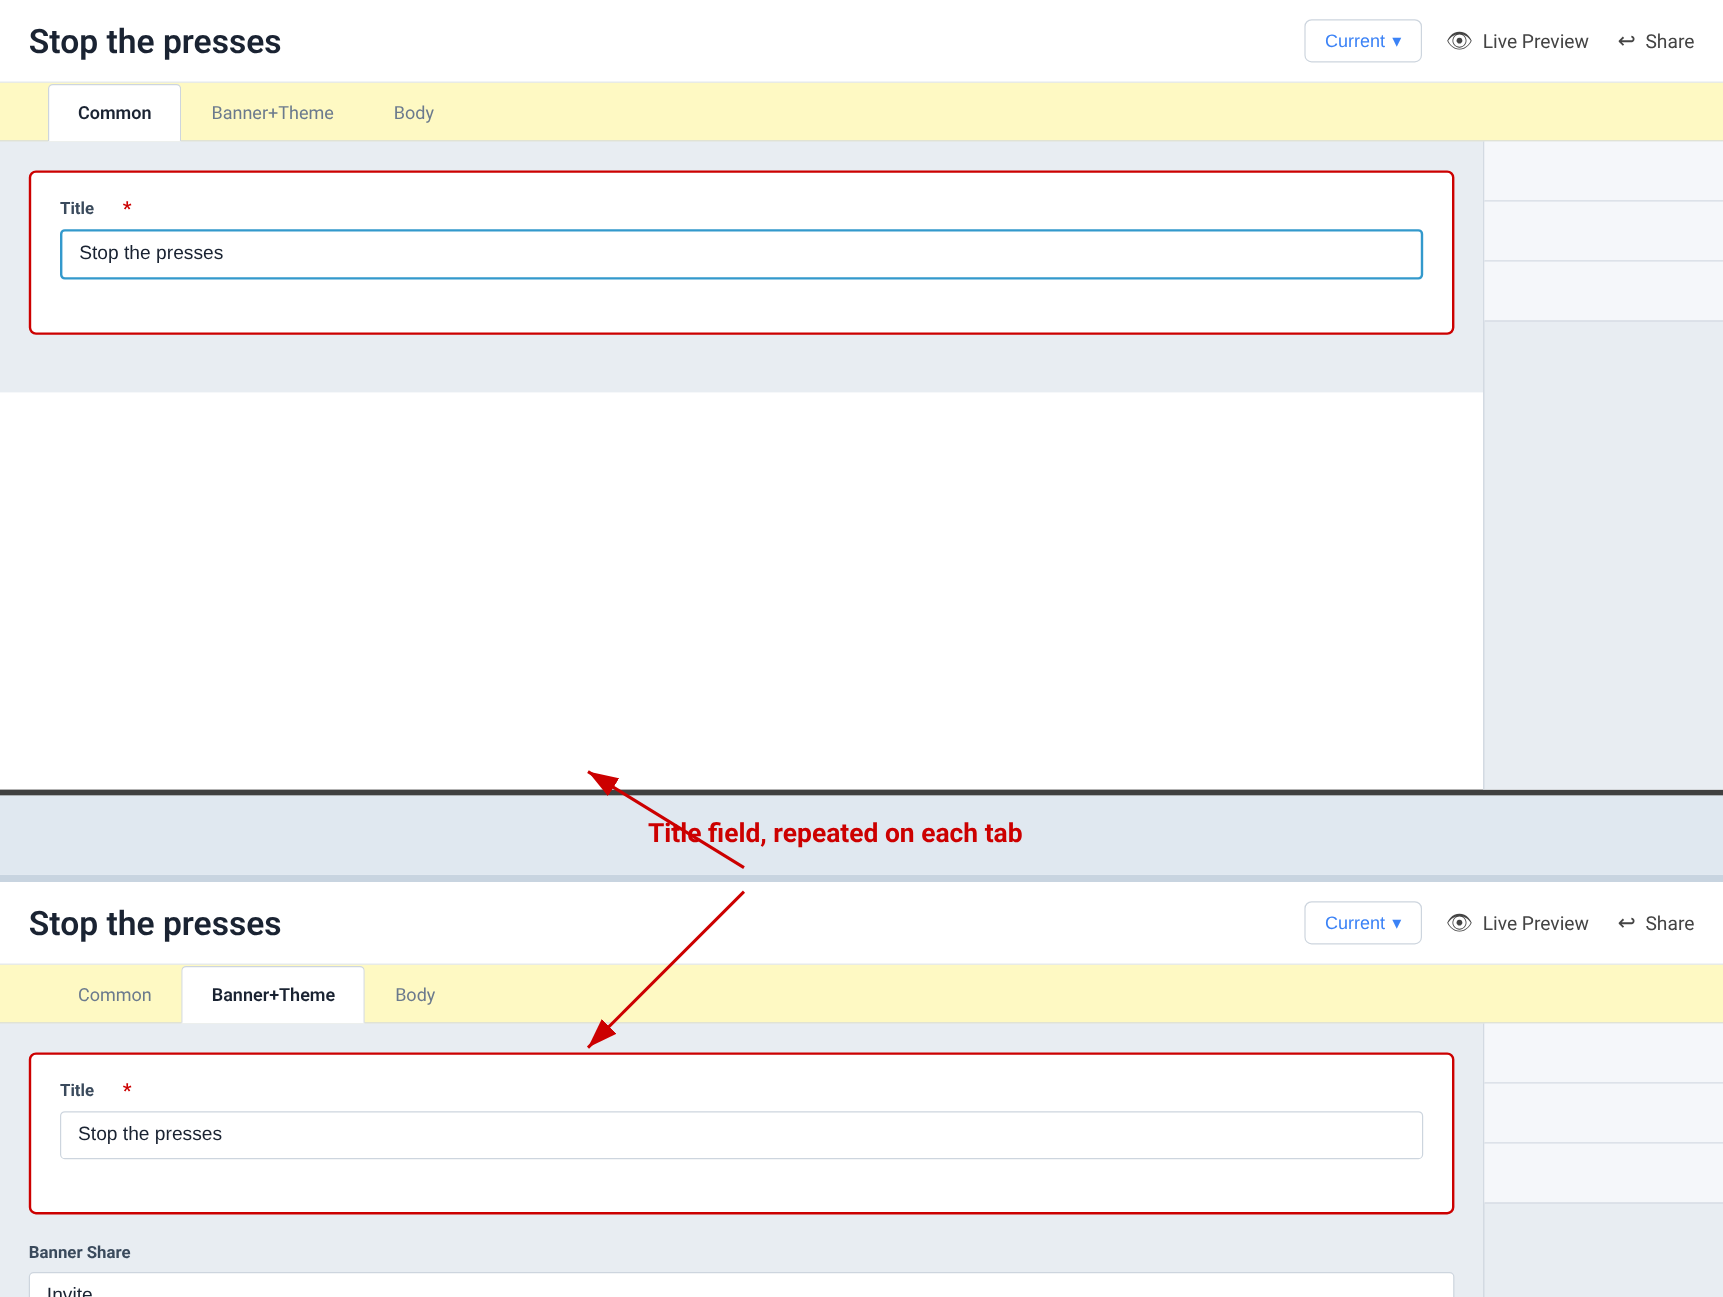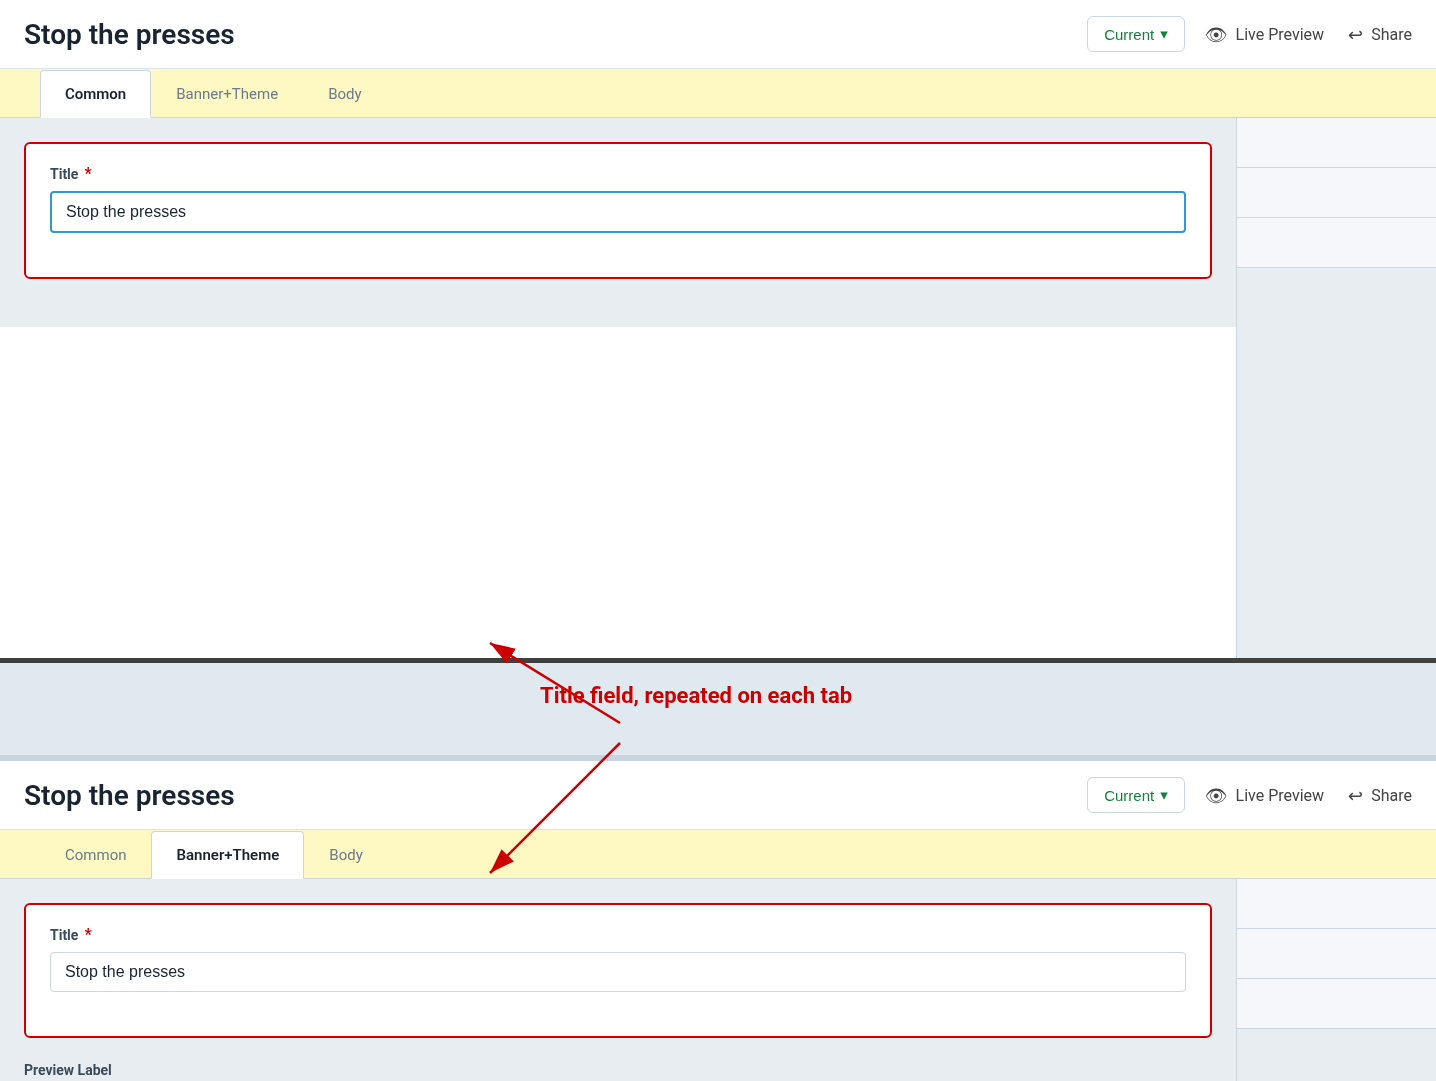--- a/index.html
+++ b/index.html
@@ -35,21 +35,21 @@
 
     .version-btn {
       display: flex;
       align-items: center;
       gap: 6px;
       padding: 8px 16px;
       border: 1px solid #cdd5de;
       border-radius: 6px;
       background: #fff;
       font-size: 15px;
-      color: #15803d;
+      color: #3b82f6;
       cursor: pointer;
     }
 
     .header-actions {
       display: flex;
       align-items: center;
       gap: 24px;
       margin-left: auto;
     }
 
@@ -118,21 +118,21 @@
       margin-bottom: 24px;
     }
 
     .form-group {
       margin-bottom: 20px;
     }
 
     .form-label {
       display: flex;
       align-items: center;
-      gap: 6px;
+      gap: 24px;
       font-size: 14px;
       font-weight: 700;
       color: #3a4a5c;
       margin-bottom: 8px;
     }
 
     .required-star {
       color: #cc0000;
       font-size: 16px;
     }
@@ -237,21 +237,21 @@
       </div>
     </div>
     <div class="right-panel">
       <div class="right-panel-item"></div>
       <div class="right-panel-item"></div>
       <div class="right-panel-item"></div>
     </div>
   </div>
 </div>
 
-<div style="position: relative; background: #e0e8f0; height: 92px; overflow: visible; text-decoration: underline;">
+<div style="position: relative; background: #e0e8f0; height: 66px; overflow: visible; text-decoration: underline;">
   <svg style="position:absolute; left:0; top:-280px; width:1236px; height:550px; pointer-events:none; overflow:visible;">
 
     <defs>
       <marker id="arrowhead1" markerWidth="10" markerHeight="7" refX="10" refY="3.5" orient="auto">
         <polygon points="0 0, 10 3.5, 0 7" fill="#cc0000"></polygon>
       </marker>
       <marker id="arrowhead2" markerWidth="10" markerHeight="7" refX="10" refY="3.5" orient="auto">
         <polygon points="0 0, 10 3.5, 0 7" fill="#cc0000"></polygon>
       </marker>
     </defs>
@@ -308,21 +308,21 @@
             <div class="form-label">
               <span>Title</span>
               <span class="required-star">*</span>
             </div>
             <input class="form-input normal" type="text" value="Stop the presses" style="">
           </div>
         </div>
 
         <div class="form-group">
           <div class="form-label">
-            <span>Preview Label</span>
+            <span>Banner Share</span>
           </div>
           <input class="form-input normal" type="text" value="Invite" style="">
         </div>
       </div>
     </div>
     <div class="right-panel">
       <div class="right-panel-item"></div>
       <div class="right-panel-item"></div>
       <div class="right-panel-item"></div>
     </div>

